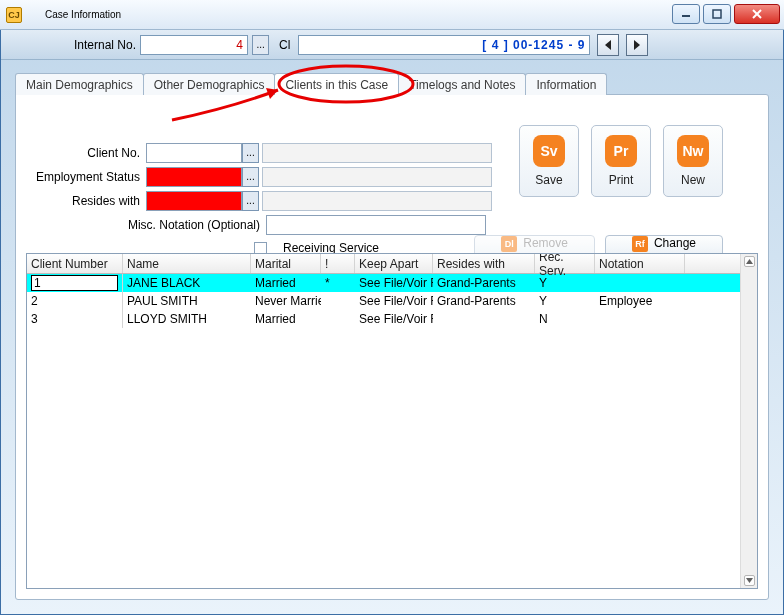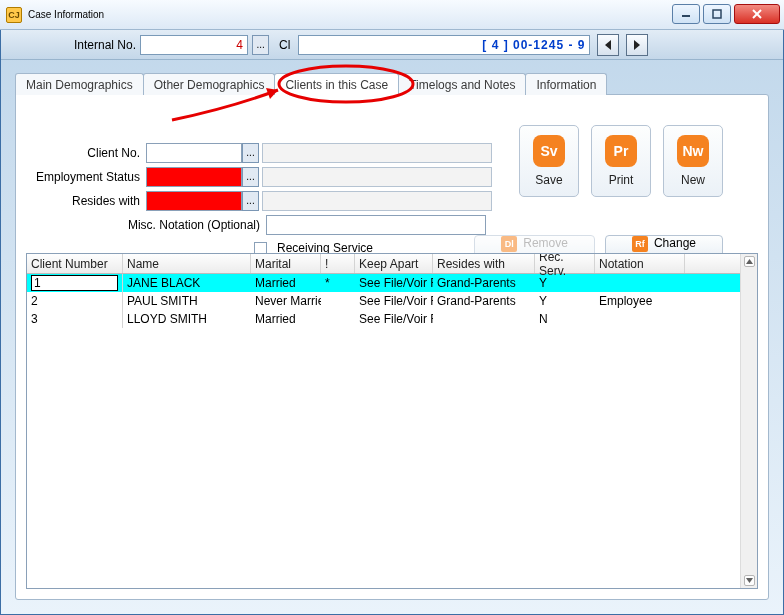--- a/index.html
+++ b/index.html
@@ -1,21 +1,21 @@
 <!DOCTYPE html>
 <html><head>
 <meta charset="utf-8">
 <style>
   html,body{margin:0;padding:0;font-family:"Segoe UI",Tahoma,Arial,sans-serif;font-size:12px;color:#000;}
   body{background:linear-gradient(#bfd6ea,#eaf3fb);width:784px;height:615px;overflow:hidden;position:relative;box-sizing:border-box;}
   *{box-sizing:border-box;}
 
   
   .titlebar{height:30px;background:linear-gradient(#f7fbff,#dde9f6);border-bottom:1px solid #9fb8d0;display:flex;align-items:center;padding:0 6px;position:relative;}
-  .appicon{width:16px;height:16px;background:#ffc84a;border:1px solid #b07c00;border-radius:2px;margin-right:6px;flex-shrink:0;display:flex;align-items:center;justify-content:center;font-size:9px;font-weight:bold;color:#6a4a00;}
+  .appicon{width:16px;height:16px;background:#ffc84a;border:1px solid #b07c00;border-radius:2px;margin-right:23px;flex-shrink:0;display:flex;align-items:center;justify-content:center;font-size:9px;font-weight:bold;color:#6a4a00;}
   .title{font-size:10px;color:#000;}
   .winbtns{position:absolute;right:4px;top:4px;display:flex;gap:3px;}
   .winbtn{width:28px;height:20px;border:1px solid #5a7fa8;border-radius:3px;display:flex;align-items:center;justify-content:center;cursor:pointer;}
   .winbtn.min,.winbtn.max{background:linear-gradient(#eef6ff,#cfe2f5);}
   .winbtn.close{width:46px;background:linear-gradient(#f28b82,#d93025);border-color:#a50e0e;}
   .winbtn svg{display:block;}
 
   
   .topstrip{height:30px;background:linear-gradient(#e2ecf6,#c4d7e9);border-bottom:1px solid #98b4cd;display:flex;align-items:center;padding:0 10px;gap:4px;}
   .lbl{font-size:12px;}
@@ -39,21 +39,21 @@
   
   .form{position:absolute;left:0;top:46px;right:0;}
   .row{display:flex;align-items:center;height:24px;}
   .row .flabel{width:130px;text-align:right;padding-right:6px;font-size:12px;}
   .fieldbox{height:20px;border:1px solid #8aa0b8;background:#fff;display:flex;align-items:center;padding:0 3px;}
   .redfield{background:#ff0000;}
   .fieldbox.w1{width:96px;}
   .dispbox{height:20px;border:1px solid #b5c3d2;background:#f3f3f3;width:230px;margin-left:3px;}
   .miscrow{padding-left:100px;}
   .miscinput{width:220px;}
-  .chkrow{padding-left:238px;display:flex;align-items:center;gap:10px;margin-top:4px;}
+  .chkrow{padding-left:238px;display:flex;align-items:center;gap:16px;margin-top:4px;}
   .chk{width:13px;height:13px;border:1px solid #8aa0b8;background:#fff;}
 
   
   .actions{position:absolute;right:45px;top:30px;display:flex;gap:12px;}
   .actbtn{width:60px;height:72px;border:1px solid #b6c4d4;border-radius:5px;background:linear-gradient(#fdfefe,#ebf1f7);display:flex;flex-direction:column;align-items:center;justify-content:center;gap:6px;cursor:pointer;}
   .actbtn .ico{width:32px;height:32px;border-radius:8px;background:#f58220;color:#fff;font-weight:bold;font-size:14px;display:flex;align-items:center;justify-content:center;}
   .actbtn .cap{font-size:12px;color:#222;}
 
   .smallacts{position:absolute;right:45px;top:120px;display:flex;gap:10px;}
   .sbtn{height:24px;border:1px solid #b6c4d4;border-radius:4px;background:linear-gradient(#fdfefe,#eaf0f6);display:flex;gap:6px;padding:0 26px;cursor:pointer;margin-top:20px;}

